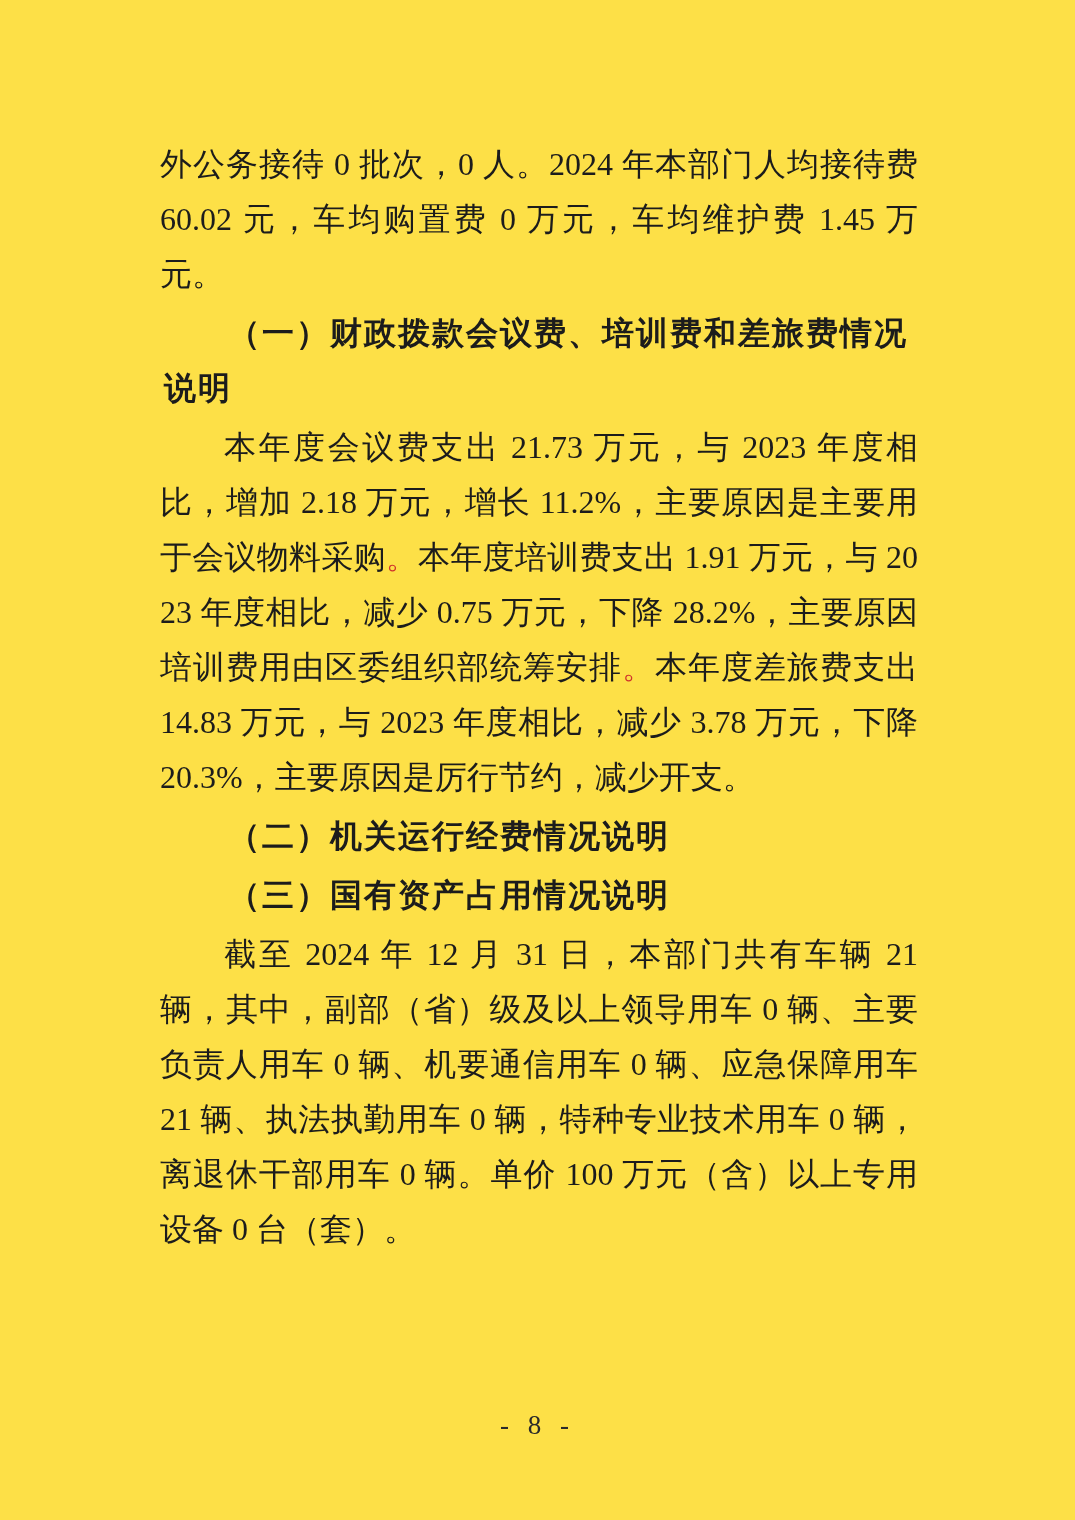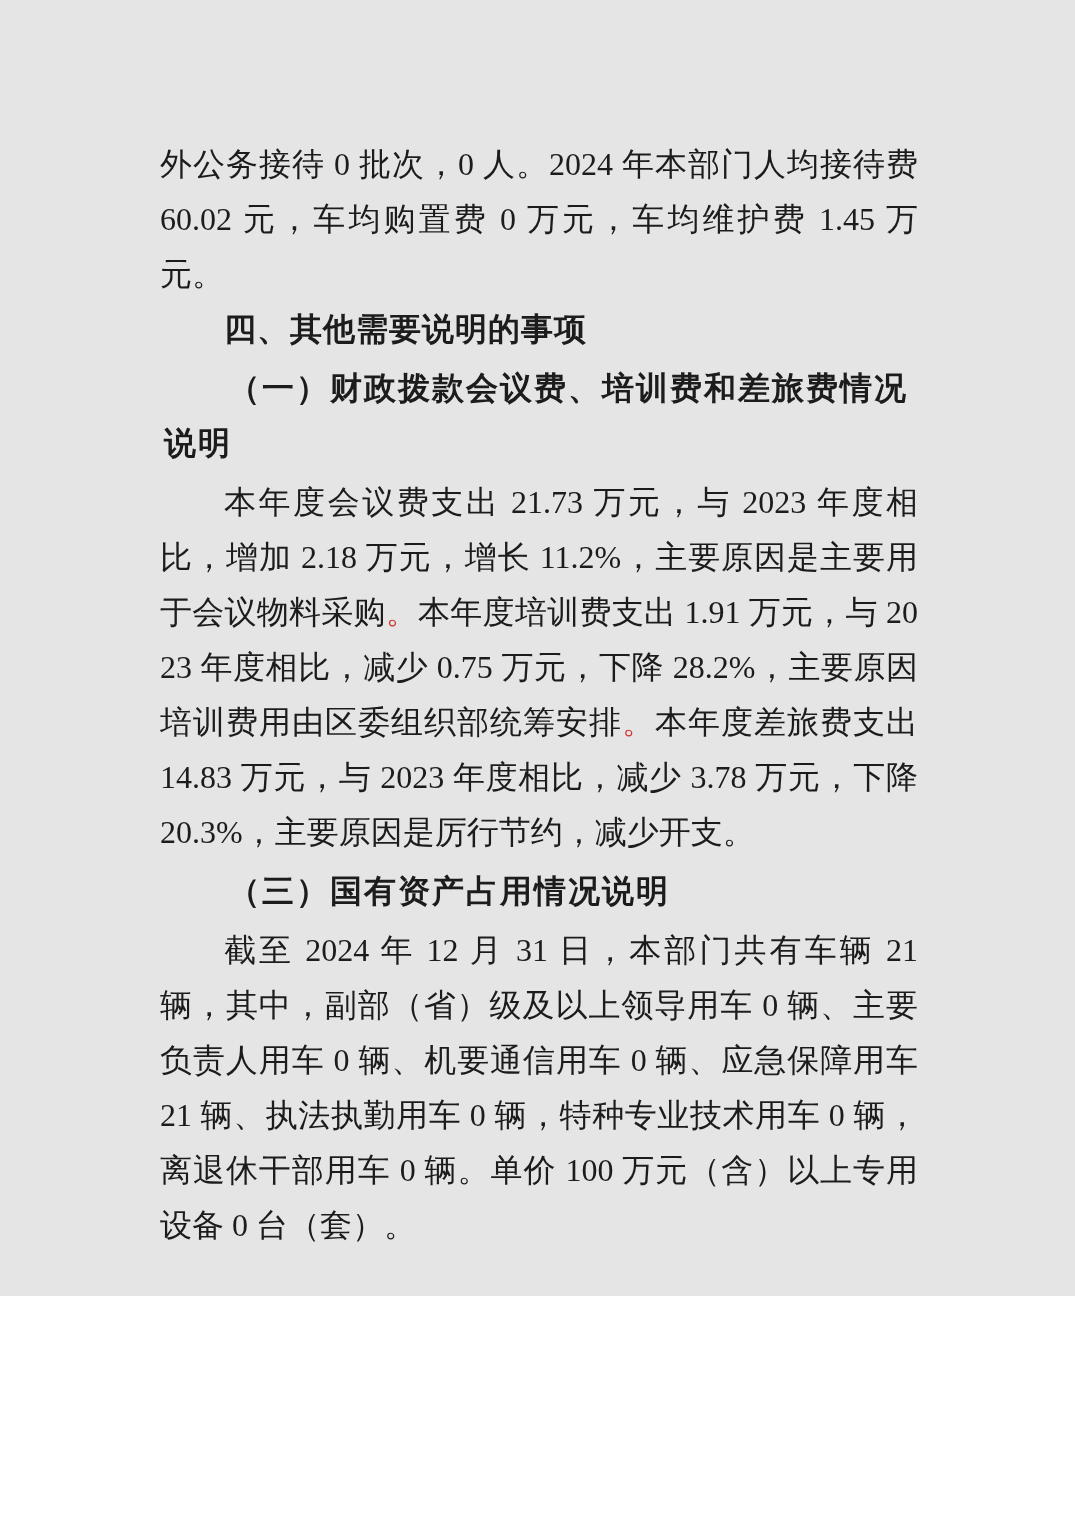--- a/index.html
+++ b/index.html
@@ -3,22 +3,22 @@
 <meta charset="utf-8">
 <style>
   html, body {
     margin: 0;
     padding: 0;
     background: #ffffff;
   }
   .page {
     position: relative;
     width: 1075px;
-    height: 1296px;
-    background: #e5e5e5;
+    height: 1520px;
+    background: #fde047;
     overflow: hidden;
     font-family: "Liberation Serif", "DejaVu Serif", serif;
     color: #1c1c1c;
   }
   .content {
     position: absolute;
     top: 137px;
     left: 160px;
     width: 758px;
   }
@@ -68,26 +68,26 @@
   }
 </style>
 </head>
 <body>
 
 <div class="page">
   <div class="content">
 
     <p class="body-para" data-bind="document.para_carryover">外公务接待 0 批次，0 人。2024 年本部门人均接待费 60.02 元，车均购置费 0 万元，车均维护费 1.45 万元。</p>
 
-    <p class="section-heading" data-bind="document.section4_heading">四、其他需要说明的事项</p>
 
     <p class="sub-heading" data-bind="document.sub1.heading">（一）财政拨款会议费、培训费和差旅费情况说明</p>
 
     <p class="body-para indent"><span data-bind="document.sub1.para.part1">本年度会议费支出 21.73 万元，与 2023 年度相比，增加 2.18 万元，增长 11.2%，主要原因是主要用于会议物料采购</span><span class="red-mark" data-bind="document.sub1.para.red1" data-bind-color="colors.red_punctuation" style="color: rgb(208, 52, 44);">。</span><span data-bind="document.sub1.para.part2">本年度培训费支出 1.91 万元，与 2023 年度相比，减少 0.75 万元，下降 28.2%，主要原因培训费用由区委组织部统筹安排</span><span class="red-mark" data-bind="document.sub1.para.red2" data-bind-color="colors.red_punctuation" style="color: rgb(208, 52, 44);">。</span><span data-bind="document.sub1.para.part3">本年度差旅费支出 14.83 万元，与 2023 年度相比，减少 3.78 万元，下降 20.3%，主要原因是厉行节约，减少开支。</span></p>
 
+    <p class="sub-heading" data-bind="document.sub2.heading">（二）机关运行经费情况说明</p>
 
 
     <p class="sub-heading" data-bind="document.sub3.heading">（三）国有资产占用情况说明</p>
 
     <p class="body-para indent" data-bind="document.sub3.para">截至 2024 年 12 月 31 日，本部门共有车辆 21 辆，其中，副部（省）级及以上领导用车 0 辆、主要负责人用车 0 辆、机要通信用车 0 辆、应急保障用车 21 辆、执法执勤用车 0 辆，特种专业技术用车 0 辆，离退休干部用车 0 辆。单价 100 万元（含）以上专用设备 0 台（套）。</p>
 
   </div>
 
   <div class="page-number" data-bind="document.footer.page_number">- 8 -</div>
 </div>

